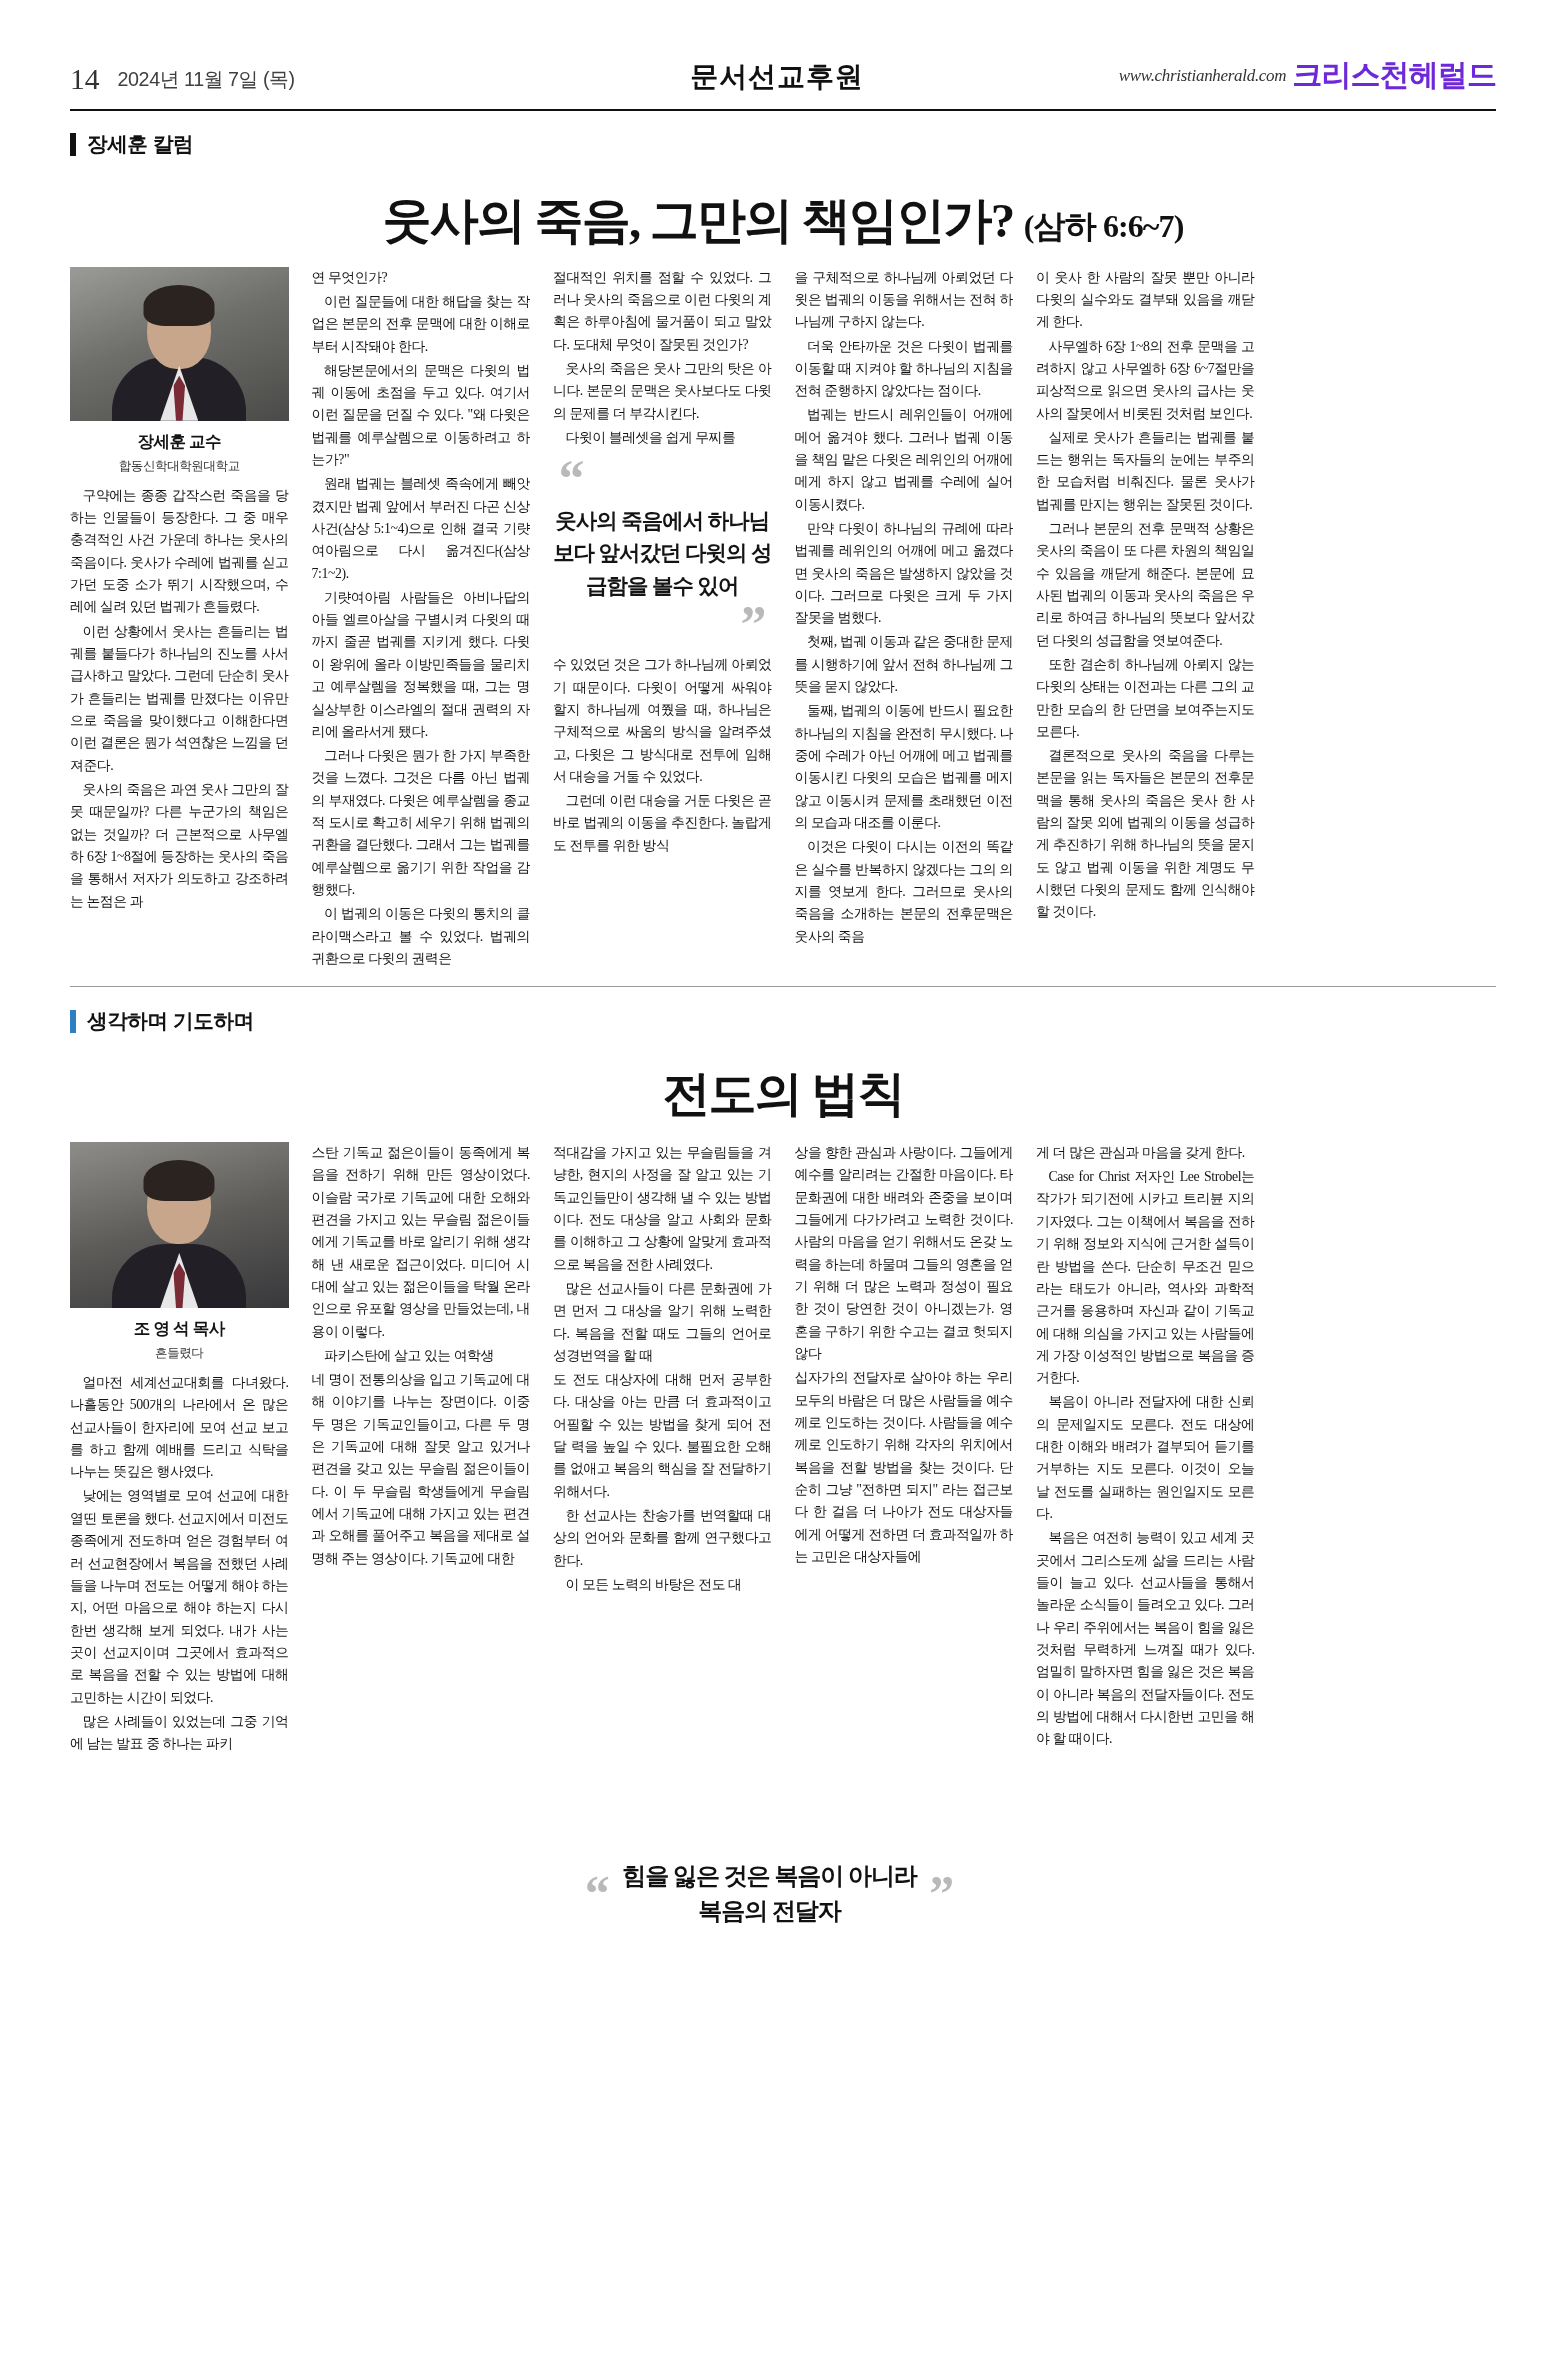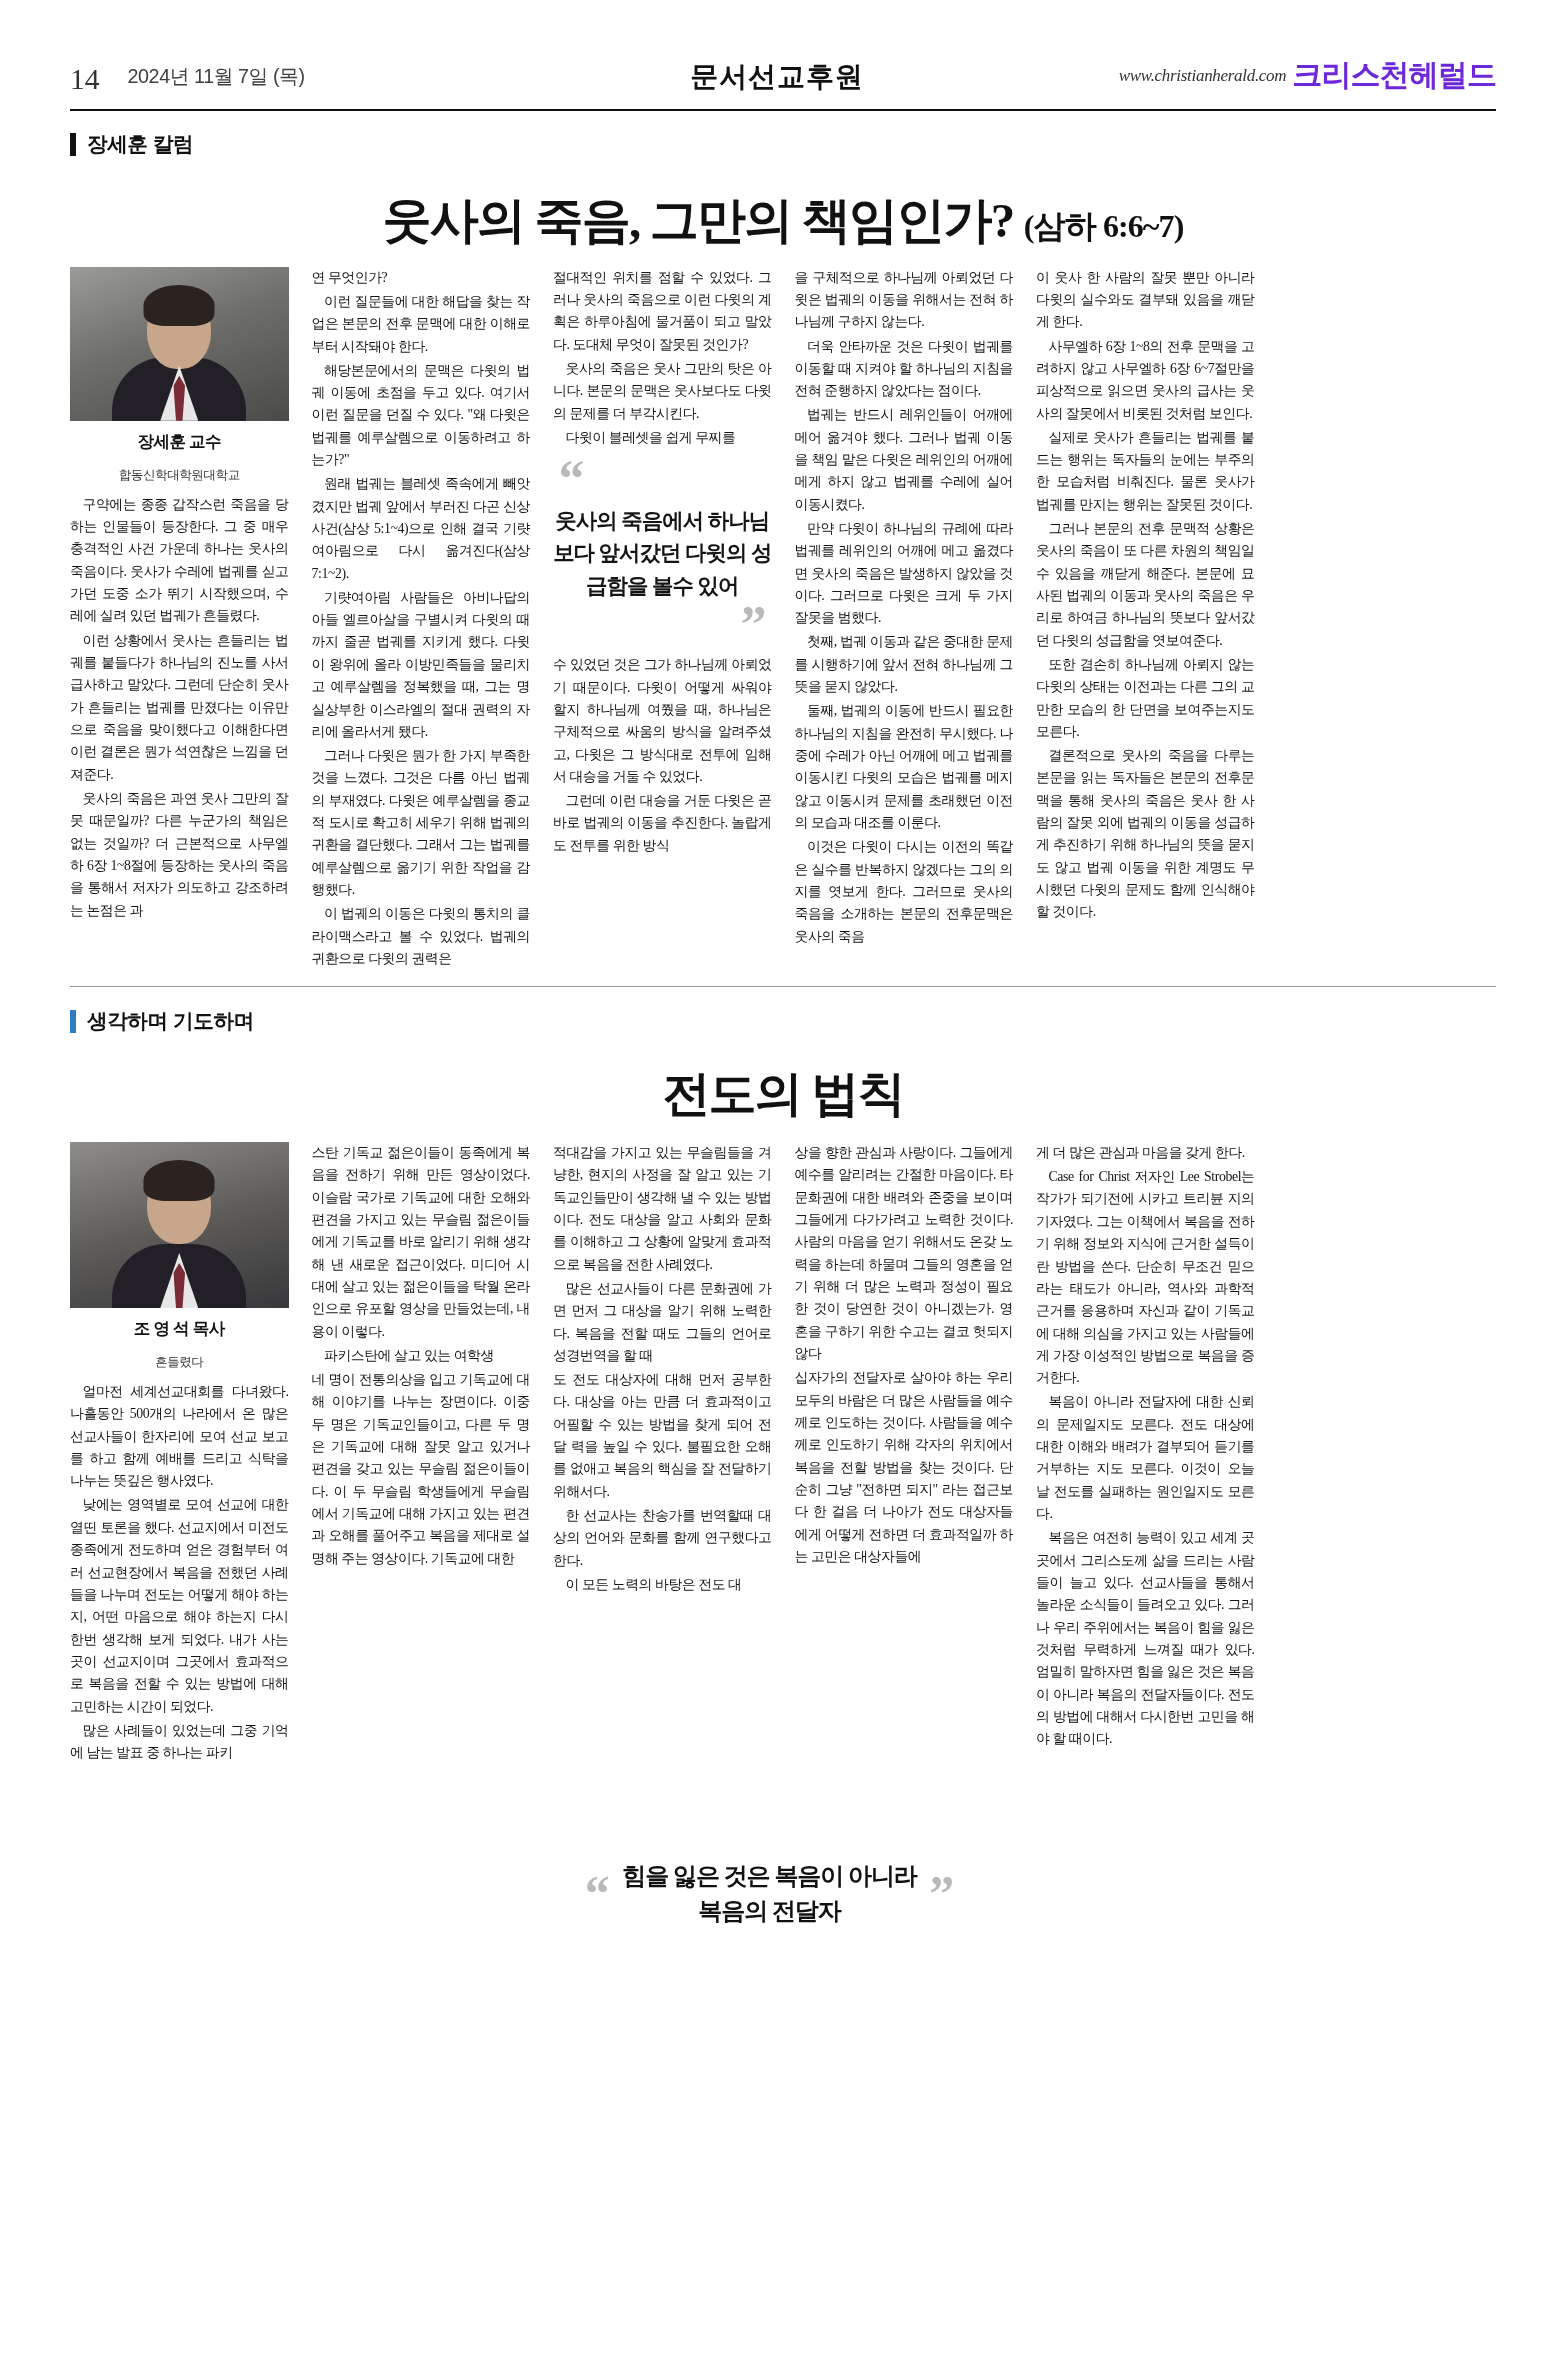--- a/index.html
+++ b/index.html
@@ -27,22 +27,22 @@
   
   .masthead {
     display: flex;
     align-items: flex-end;
     justify-content: space-between;
     padding-top: 55px;
     padding-bottom: 9px;
   }
   .mast-left {
     display: flex;
-    align-items: flex-start;
-    gap: 28px;
+    align-items: center;
+    gap: 18px;
     font-family: "Liberation Sans", sans-serif;
   }
   .page-num {
     font-size: 29.5px;
     color: #333;
     font-family: "Liberation Serif", serif;
   }
   .mast-date {
     font-size: 19.7px;
     color: #404040;
@@ -217,21 +217,21 @@
     text-align: center;
     font-size: 16.5px;
     font-weight: bold;
     margin-top: 8px;
     letter-spacing: -0.5px;
   }
   .cap-role {
     text-align: center;
     font-size: 12.5px;
     color: #333;
-    margin-top: 9px;
+    margin-top: 0;
     letter-spacing: -0.4px;
   }
 
   
   .pull {
     margin: 14.3px 0 14.3px 0;
     text-align: center;
   }
   .pull .qmark {
     font-family: "Liberation Serif", serif;

